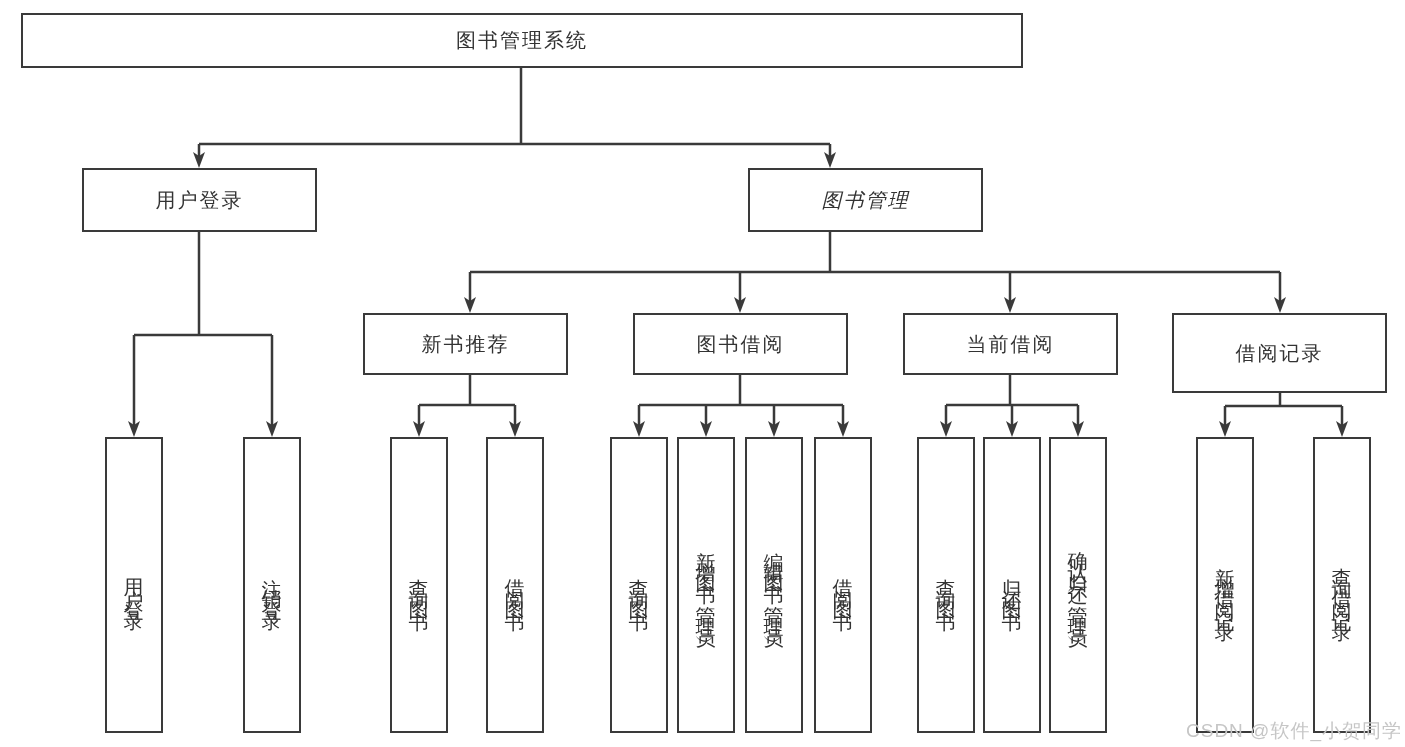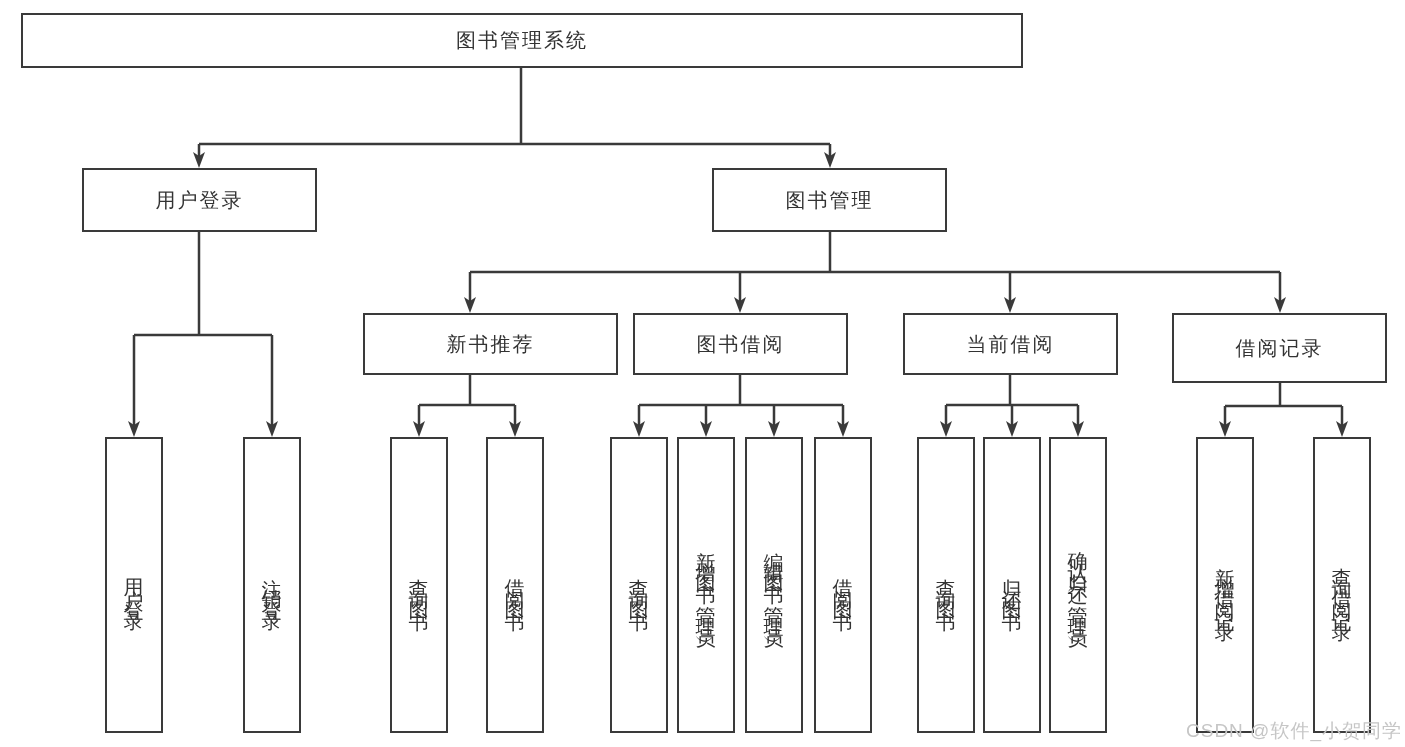--- a/index.html
+++ b/index.html
@@ -93,34 +93,34 @@
     </g>
   </svg>
 
   <div class="box" style="left:21px;top:13px;width:1002px;height:55px;">
     <span>图书管理系统</span>
   </div>
 
   <div class="box" style="left:82px;top:168px;width:235px;height:64px;">
     <span>用户登录</span>
   </div>
-  <div class="box" style="left:712px;top:168px;width:235px;height:64px;">
+  <div class="box" style="left:748px;top:168px;width:235px;height:64px;font-style:italic;">
     <span>图书管理</span>
   </div>
 
-  <div class="box" style="left:363px;top:313px;width:255px;height:62px;">
+  <div class="box" style="left:363px;top:313px;width:205px;height:62px;">
     <span>新书推荐</span>
   </div>
   <div class="box" style="left:903px;top:313px;width:215px;height:62px;">
     <span>当前借阅</span>
   </div>
   <div class="box" style="left:633px;top:313px;width:215px;height:62px;">
     <span>图书借阅</span>
   </div>
-  <div class="box" style="left:1172px;top:313px;width:215px;height:70px;">
+  <div class="box" style="left:1172px;top:313px;width:215px;height:80px;">
     <span>借阅记录</span>
   </div>
 
   <div class="box v" style="left:105px;top:437px;width:58px;height:296px;">
     <span>用户登录</span>
   </div>
   <div class="box v" style="left:243px;top:437px;width:58px;height:296px;">
     <span>注销登录</span>
   </div>
 

